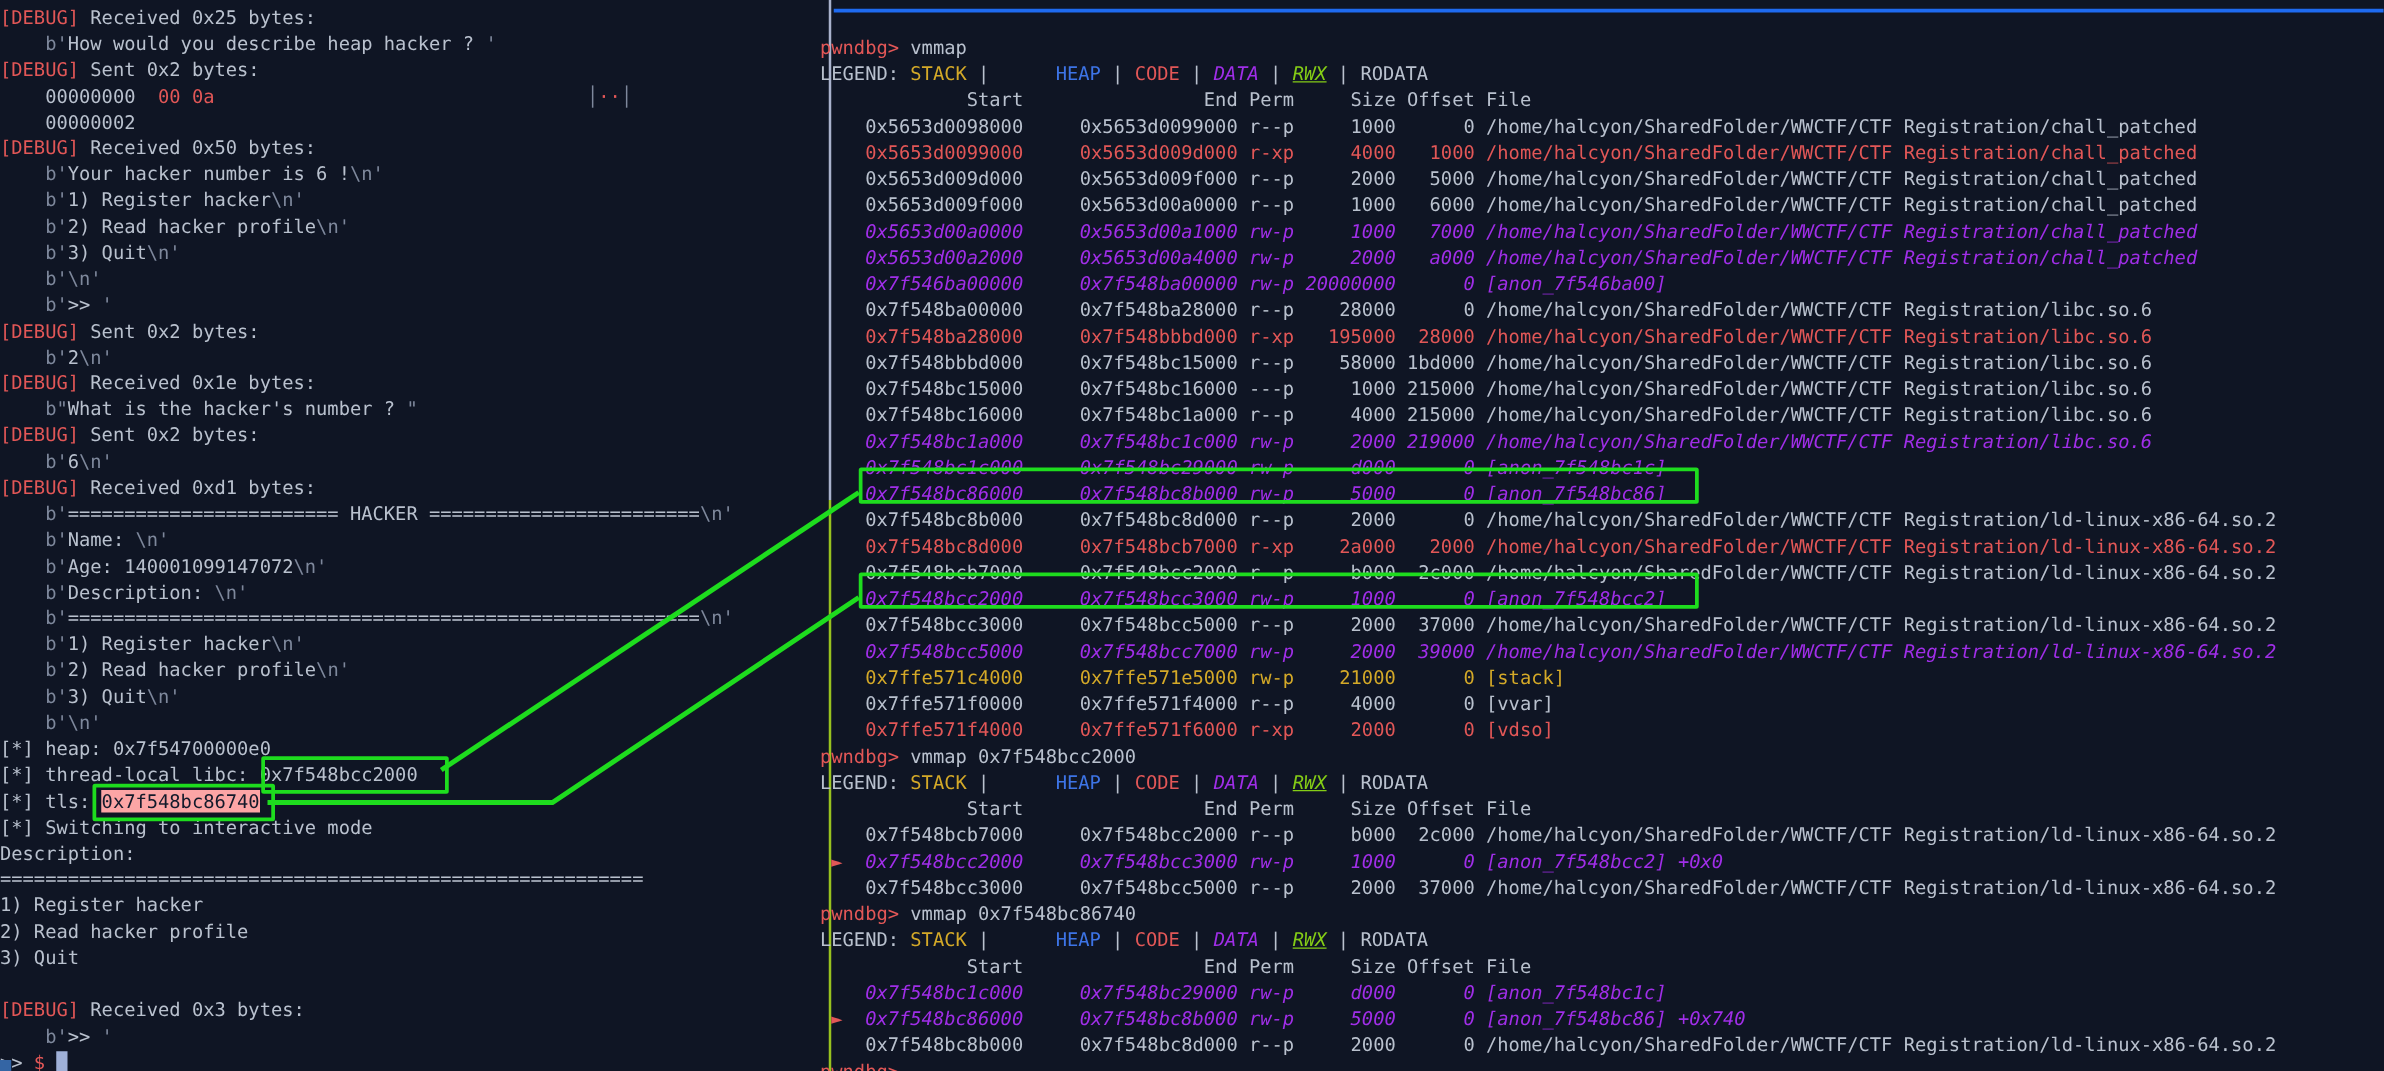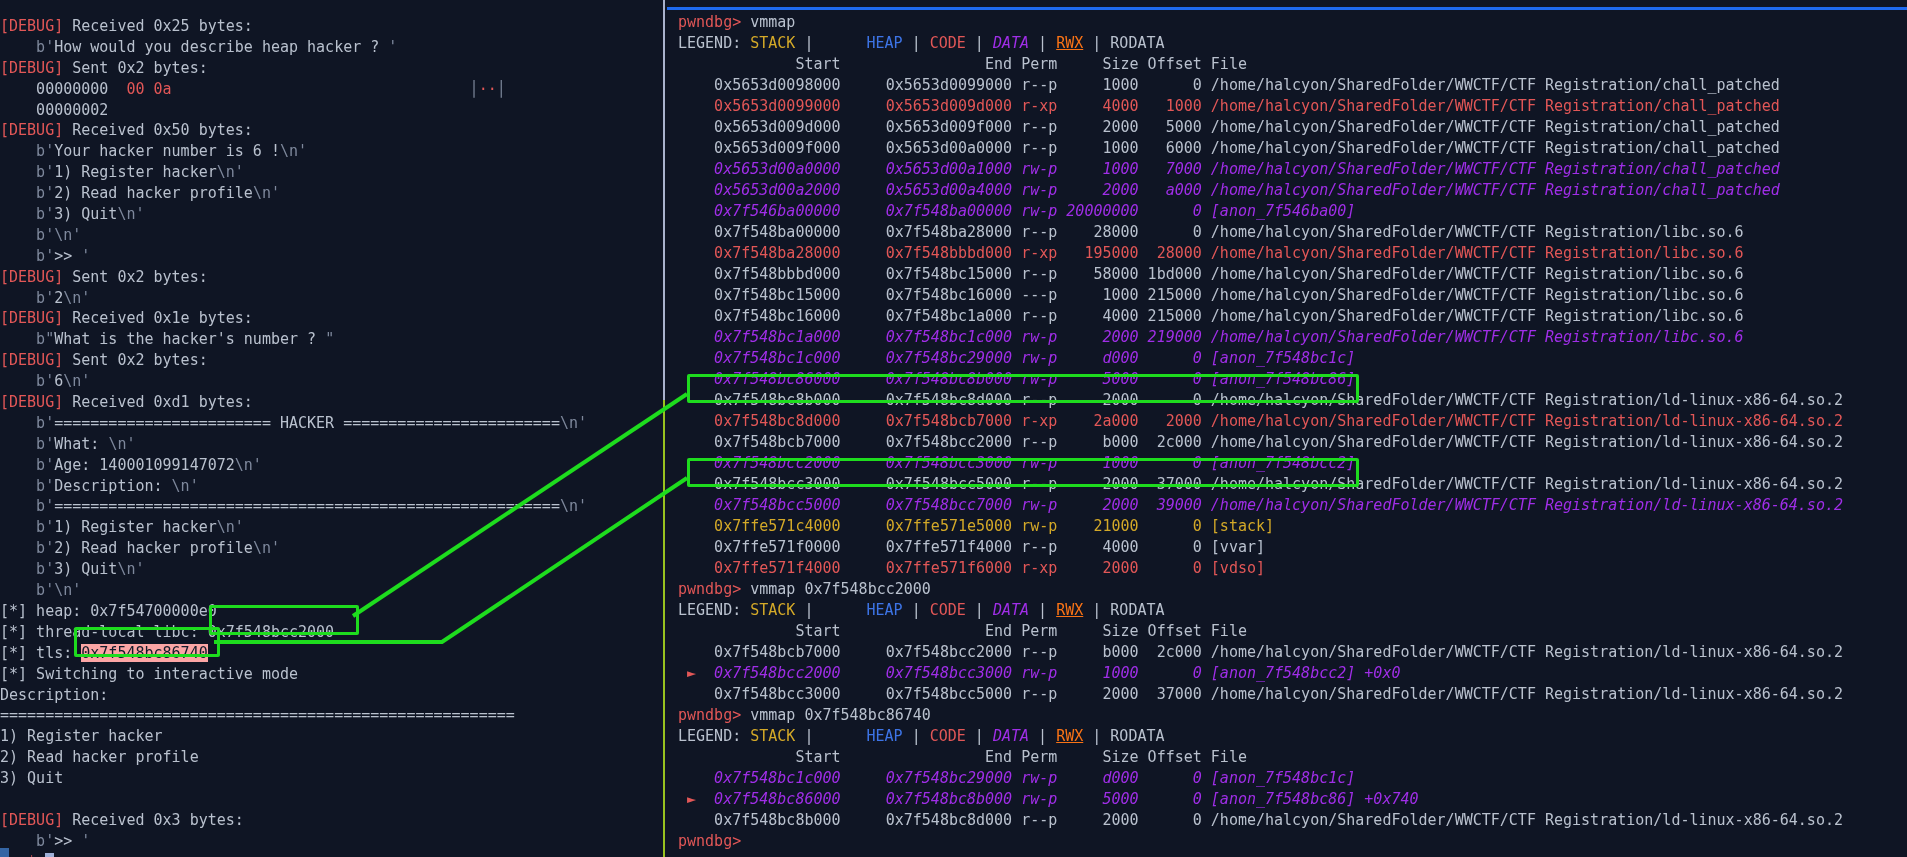--- a/index.html
+++ b/index.html
@@ -3,31 +3,31 @@
 <meta charset="utf-8">
 <style>
   html,body{margin:0;padding:0;}
   body{
     width:1907px;height:857px;overflow:hidden;position:relative;
     background:#0f1524;
     font-family:"DejaVu Sans Mono","Liberation Mono",monospace;
     font-size:15px;
   }
   .pane{position:absolute;top:0;bottom:0;}
-  #left-pane{left:0;width:663px;padding-top:16px;}
-  #right-pane{left:676px;width:1099px;padding-top:12px;}
+  #left-pane{left:0;width:663px;padding-top:4px;}
+  #right-pane{left:654px;width:1099px;padding-top:28px;}
   .tline{white-space:pre;line-height:20.9px;height:20.9px;}
   #right-pane .tline{line-height:21px;height:21px;padding-left:2px;}
   .fg{color:#b9c1ce;}
   .dim{color:#7e889c;}
   .red{color:#e25757;}
   .purple{color:#a02ee8;font-style:italic;}
   .yellow{color:#d4a928;}
   .blue{color:#3d74e6;margin-left:44px;}
-  .rwx{color:#f97316;text-decoration:underline;}
+  .rwx{color:#84cc16;text-decoration:underline;font-style:italic;}
   .prompt{color:#e25757;}
   .sel{background:#fca5a5;color:#131a2a;}
   .cur{background:#9fb0d8;color:#9fb0d8;}
   .gbox{position:absolute;border:3px solid #1edc1e;border-radius:2px;pointer-events:none;}
   #divider-top{position:absolute;left:663px;top:0;width:2px;height:400px;background:#a9b2cc;}
   #divider-bottom{position:absolute;left:663px;top:400px;width:2px;height:457px;background:#98c21f;}
   #top-blue-line{position:absolute;left:667px;top:7px;width:1240px;height:3px;background:#1e6af0;}
   #corner-artifact{position:absolute;left:0;top:848px;width:9px;height:9px;background:#3465a4;}
   #annot-svg{position:absolute;left:0;top:0;width:1907px;height:857px;pointer-events:none;}
 </style>
@@ -48,21 +48,21 @@
     <div class="tline"><span class="dim">    b'</span><span class="dim">\n'</span></div>
     <div class="tline"><span class="dim">    b'</span><span class="fg">&gt;&gt; </span><span class="dim">'</span></div>
     <div class="tline"><span class="red">[DEBUG]</span><span class="fg"> Sent 0x2 bytes:</span></div>
     <div class="tline"><span class="dim">    b'</span><span class="fg">2</span><span class="dim">\n'</span></div>
     <div class="tline"><span class="red">[DEBUG]</span><span class="fg"> Received 0x1e bytes:</span></div>
     <div class="tline"><span class="dim">    b"</span><span class="fg">What is the hacker's number ? </span><span class="dim">"</span></div>
     <div class="tline"><span class="red">[DEBUG]</span><span class="fg"> Sent 0x2 bytes:</span></div>
     <div class="tline"><span class="dim">    b'</span><span class="fg">6</span><span class="dim">\n'</span></div>
     <div class="tline"><span class="red">[DEBUG]</span><span class="fg"> Received 0xd1 bytes:</span></div>
     <div class="tline"><span class="dim">    b'</span><span class="fg">======================== HACKER ========================</span><span class="dim">\n'</span></div>
-    <div class="tline"><span class="dim">    b'</span><span class="fg">What: </span><span class="dim">\n'</span></div>
+    <div class="tline"><span class="dim">    b'</span><span class="fg">Name: </span><span class="dim">\n'</span></div>
     <div class="tline"><span class="dim">    b'</span><span class="fg">Age: 140001099147072</span><span class="dim">\n'</span></div>
     <div class="tline"><span class="dim">    b'</span><span class="fg">Description: </span><span class="dim">\n'</span></div>
     <div class="tline"><span class="dim">    b'</span><span class="fg">========================================================</span><span class="dim">\n'</span></div>
     <div class="tline"><span class="dim">    b'</span><span class="fg">1) Register hacker</span><span class="dim">\n'</span></div>
     <div class="tline"><span class="dim">    b'</span><span class="fg">2) Read hacker profile</span><span class="dim">\n'</span></div>
     <div class="tline"><span class="dim">    b'</span><span class="fg">3) Quit</span><span class="dim">\n'</span></div>
     <div class="tline"><span class="dim">    b'</span><span class="dim">\n'</span></div>
     <div class="tline"><span class="fg">[*] heap: 0x7f54700000e0</span></div>
     <div class="tline"><span class="fg">[*] thread-local libc: 0x7f548bcc2000</span></div>
     <div class="tline"><span class="fg">[*] tls: </span><span class="sel">0x7f548bc86740</span></div>

